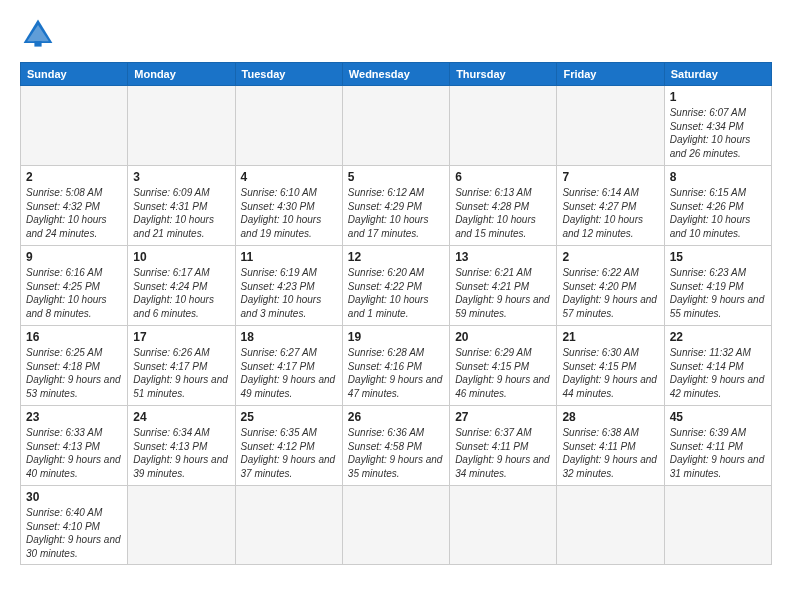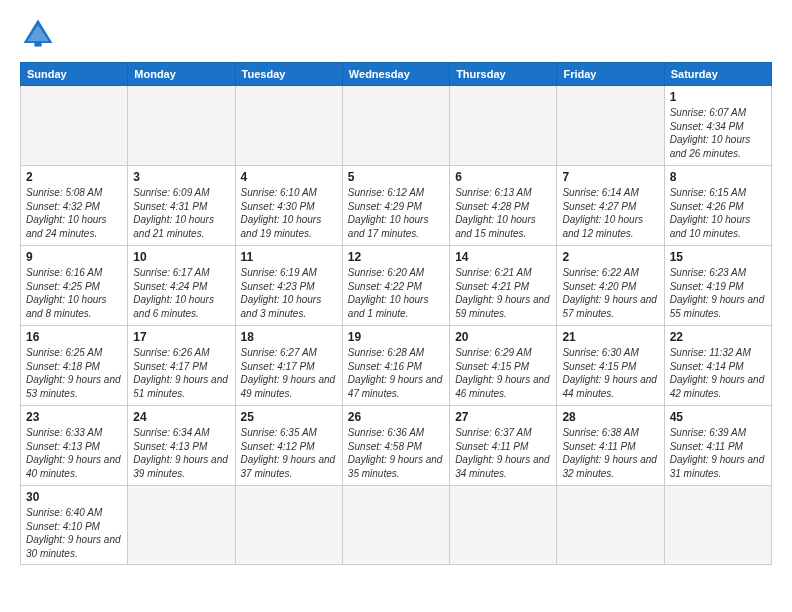--- a/index.html
+++ b/index.html
@@ -227,21 +227,21 @@
 and 3 minutes.</div>
           </td>
           <td>
             <span class="day-num">12</span>
             <div class="day-info">Sunrise: 6:20 AM
 Sunset: 4:22 PM
 Daylight: 10 hours
 and 1 minute.</div>
           </td>
           <td>
-            <span class="day-num">14</span>
+            <span class="day-num">13</span>
             <div class="day-info">Sunrise: 6:21 AM
 Sunset: 4:21 PM
 Daylight: 9 hours
 and 59 minutes.</div>
           </td>
           <td>
             <span class="day-num">2</span>
             <div class="day-info">Sunrise: 6:22 AM
 Sunset: 4:20 PM
 Daylight: 9 hours

